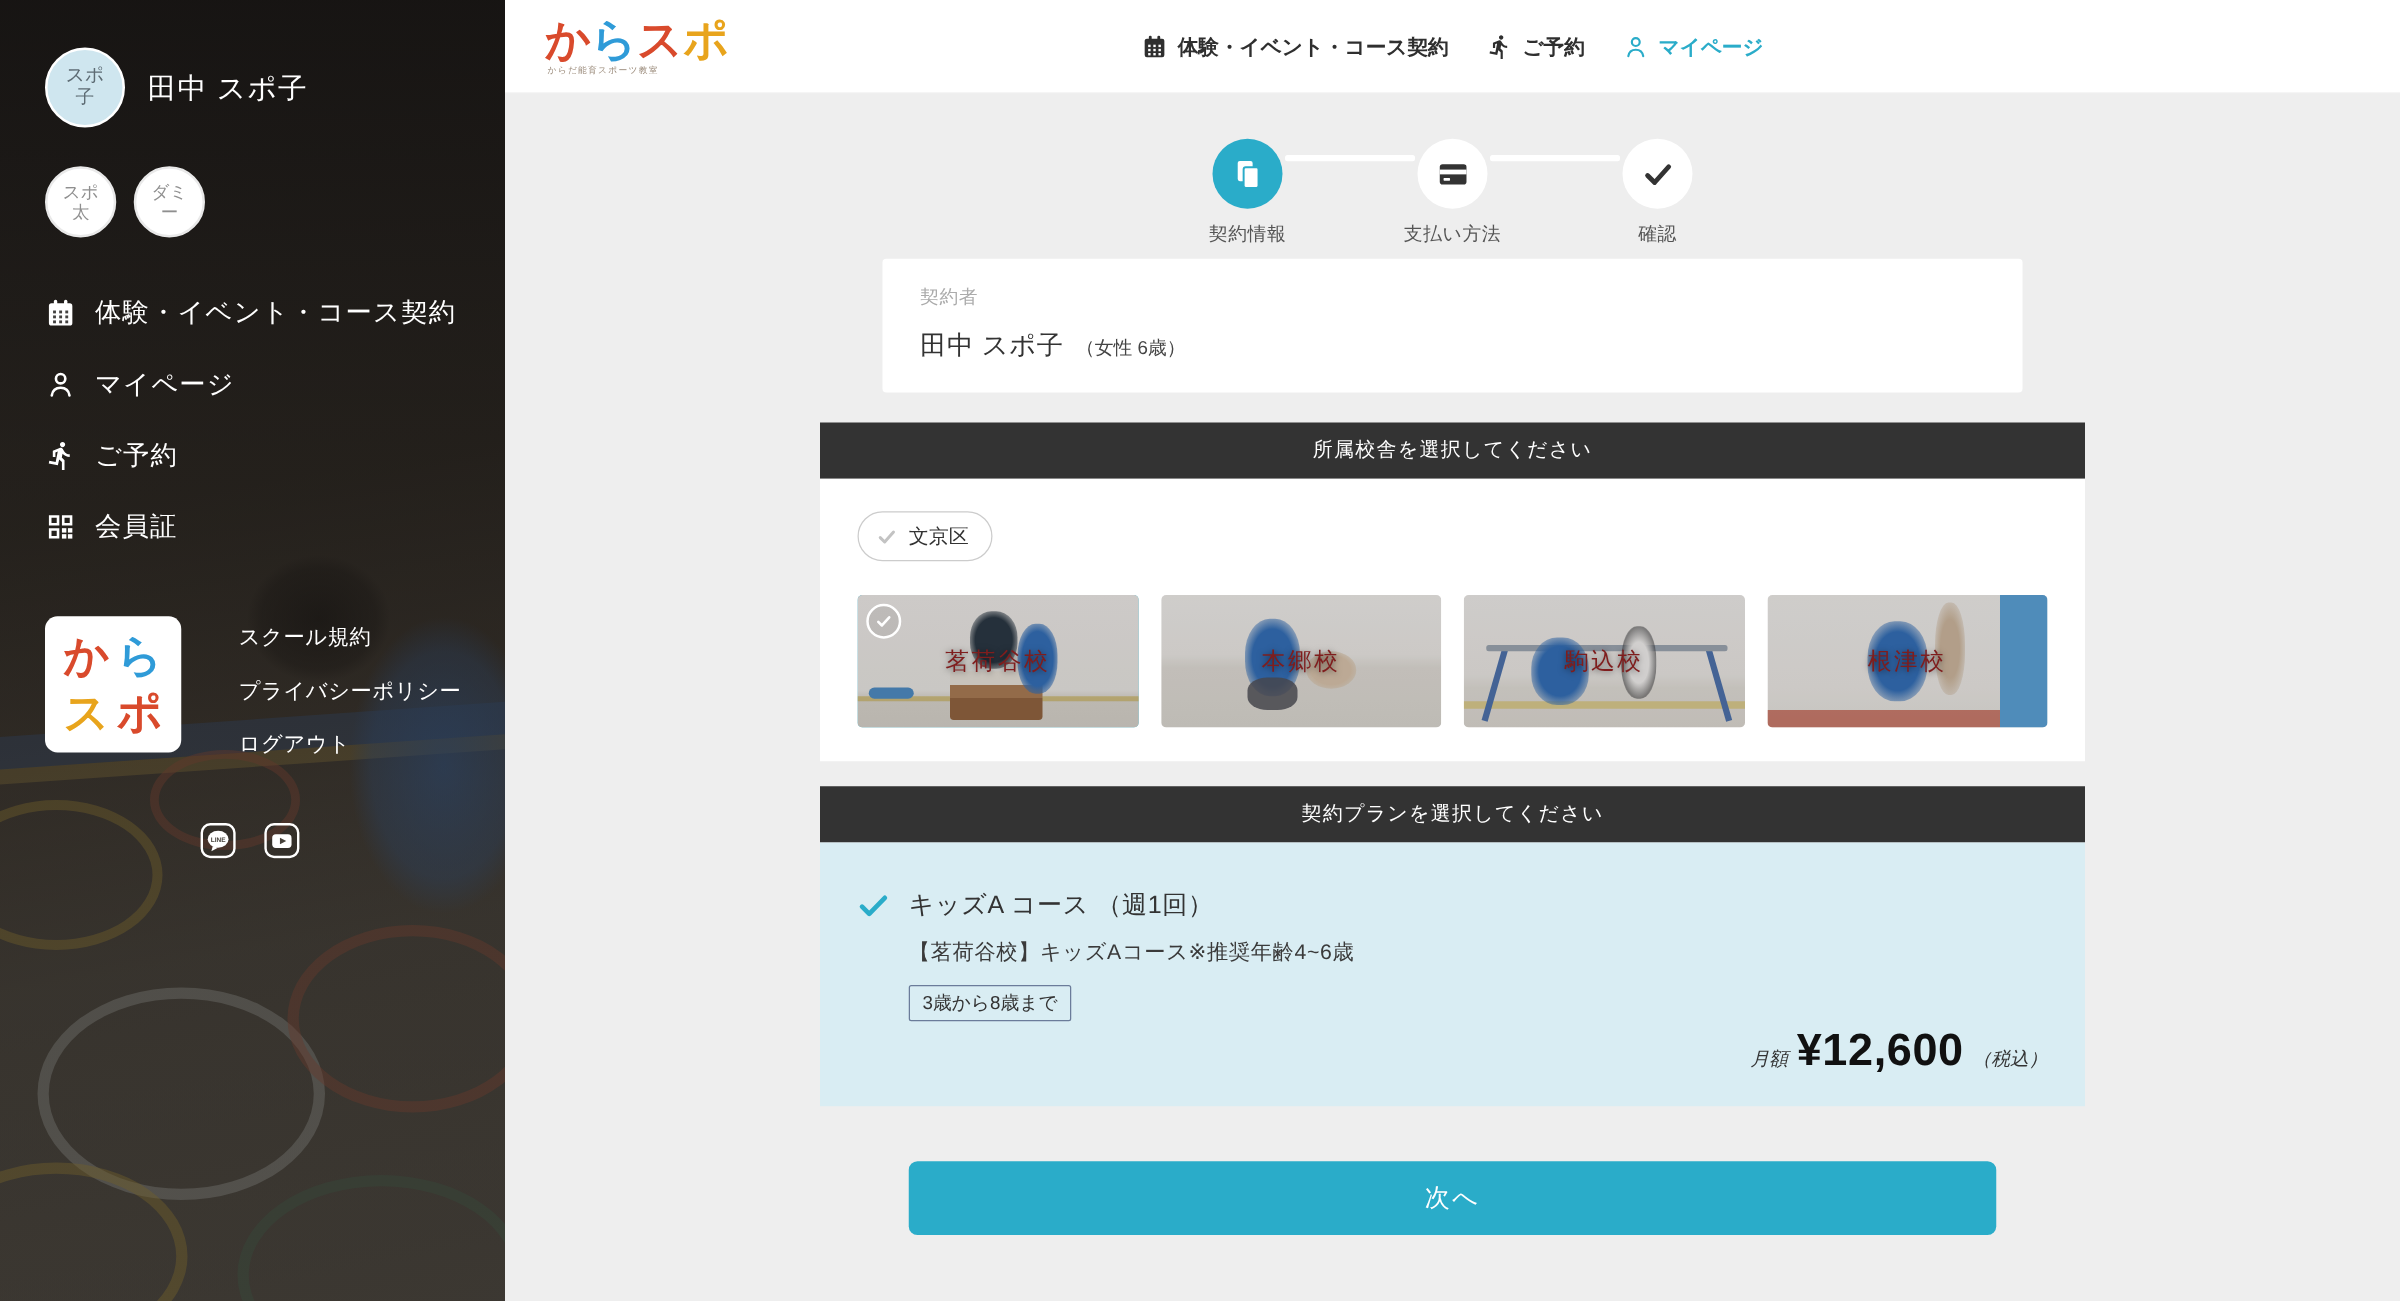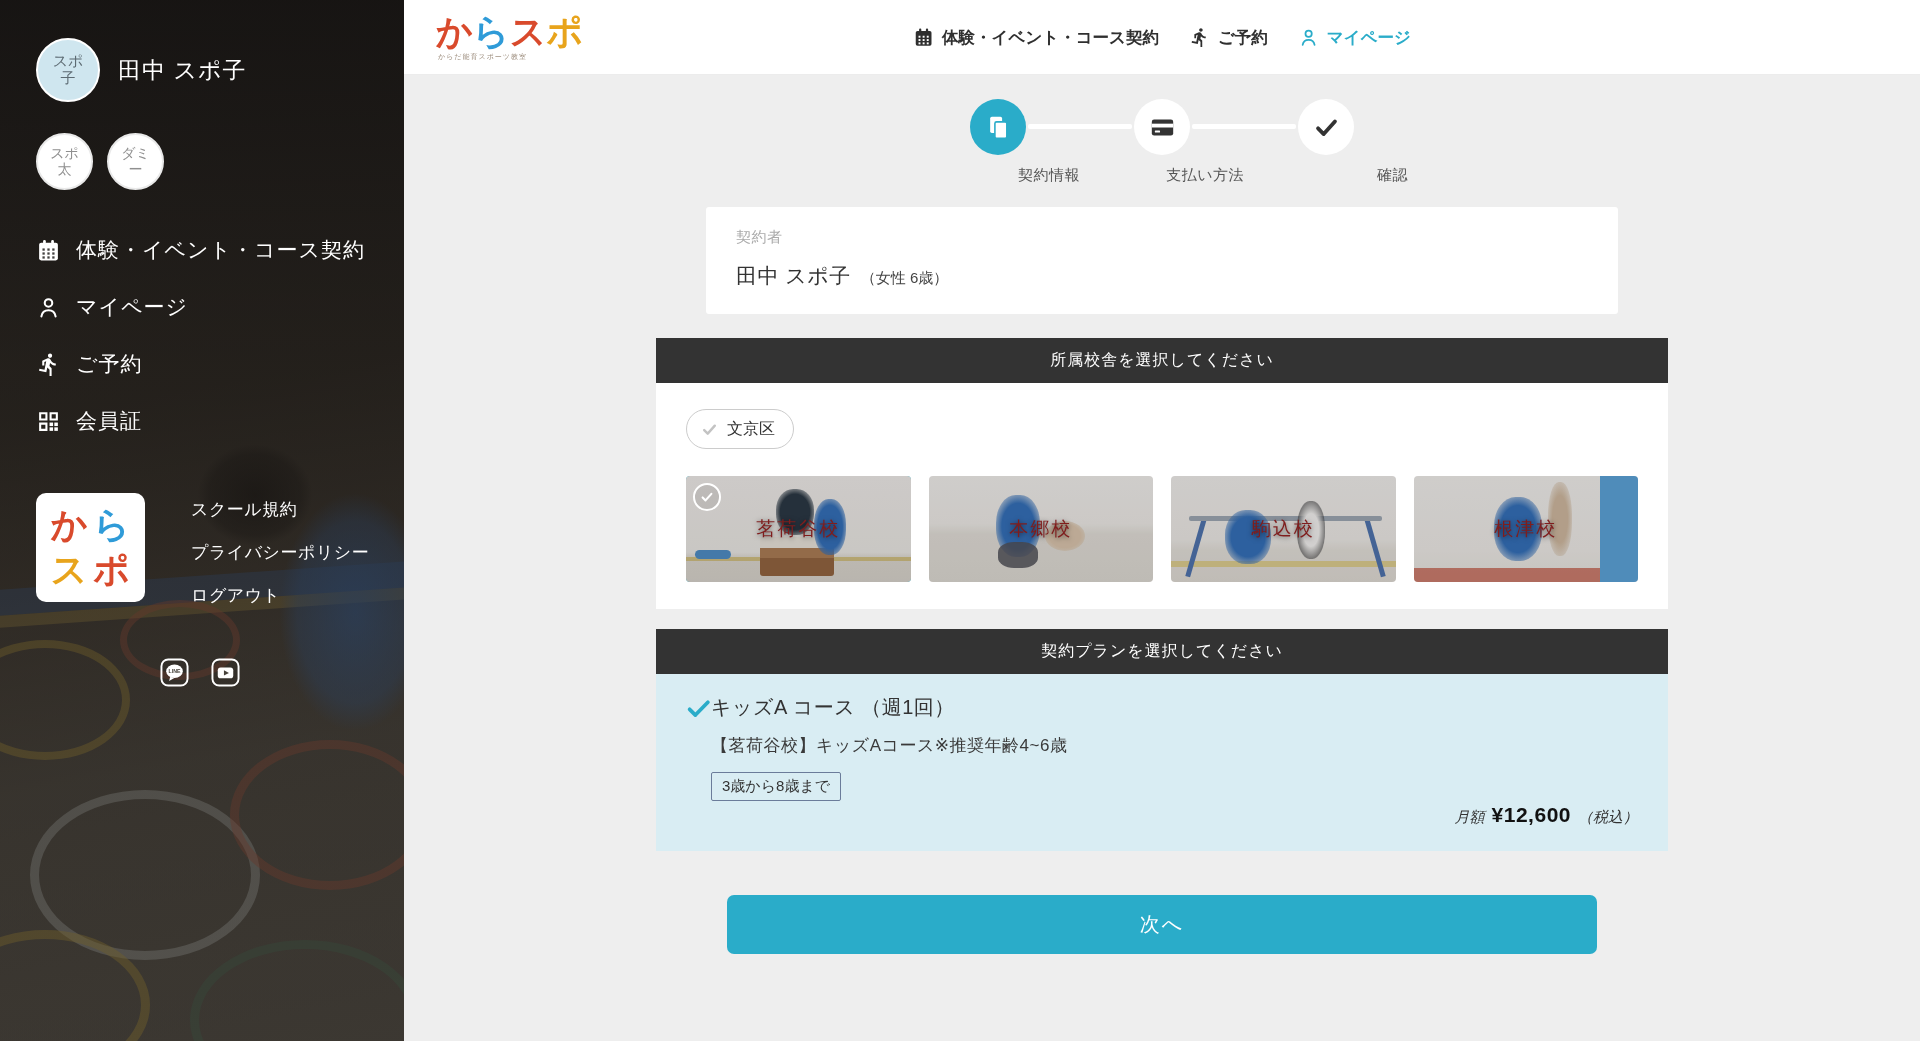--- a/index.html
+++ b/index.html
@@ -73,21 +73,21 @@
     display:flex; align-items:center; justify-content:center; cursor:pointer; padding:0; }
   .back-btn svg { width:22px; height:22px; }
   .page-title { position:absolute; left:0; right:0; text-align:center; font-size:21px; font-weight:600; color:#333; margin:0; letter-spacing:1px; }
 
   .content { flex:1; padding-top:24px; overflow:hidden; }
 
   
   .stepper { width:492px; margin:0 auto; position:relative; height:88px; }
   .connector { position:absolute; top:25px; height:5px; background:#fff; border-radius:2px; }
   .conn1 { left:112px; width:104px; } .conn2 { left:276px; width:104px; }
-  .step { position:absolute; top:0; width:164px; text-align:right; }
+  .step { position:absolute; top:12px; width:164px; text-align:center; }
   .s1{left:0;} .s2{left:164px;} .s3{left:328px;}
   .step-circle { width:56px; height:56px; border-radius:50%; margin:0 auto; background:#fff;
     display:flex; align-items:center; justify-content:center; position:relative; z-index:1; }
   .step.active .step-circle { background:#2aacc9; }
   .step-circle svg { width:27px; height:27px; }
   .step-label { margin-top:11px; font-size:15px; color:#555; letter-spacing:.5px; }
 
   
   .contractor-card { width:912px; margin:20px auto 0; background:#fff; border-radius:3px; padding:21px 30px 24px; }
   .field-label { font-size:15px; color:#ababab; letter-spacing:.5px; }
@@ -142,30 +142,30 @@
 
   
   .p4 { background:linear-gradient(180deg,#f0ede8 0%,#ece9e3 70%,#e6e2da 100%); }
   .p4 .bluemat { right:0; top:0; width:17%; height:100%; background:#58a0d4; }
   .p4 .redfloor { left:0; right:17%; bottom:0; height:13%; background:#c05540; opacity:.75; }
   .p4 .figb { left:36%; top:20%; width:48px; height:64px; border-radius:45%; background:radial-gradient(#2f6cb4 52%, rgba(47,108,180,.4) 75%, transparent 85%); }
   .p4 .kid { left:60%; top:6%; width:24px; height:74px; border-radius:45%; background:radial-gradient(#cdb69a 45%, rgba(205,182,154,.4) 72%, transparent 85%); }
 
   
   .plan-body { background:#d9edf3; padding:20px 30px 24px; }
-  .plan-row { display:flex; gap:0; }
+  .plan-row { display:flex; gap:16px;margin-top:16px; }
   .plan-check { flex:0 0 25px; margin-top:2px; }
   .plan-check svg { width:25px; height:25px; }
   .plan-name { font-size:20px; color:#333; letter-spacing:.5px; }
   .plan-desc { margin-top:13px; font-size:17px; color:#3a3a3a; letter-spacing:.5px; }
   .age-badge { display:inline-block; margin-top:15px; border:1px solid #6b7c9a; padding:4px 10px;
     font-size:15px; color:#333; border-radius:2px; }
   .price-row { display:flex; justify-content:flex-end; align-items:baseline; gap:7px; margin-top:2px; }
   .price-label,.price-note { font-size:15px; color:#333;font-style:italic; }
-  .price-value { font-size:21px; font-weight:700; color:#111; letter-spacing:.5px; }
+  .price-value { font-size:36px; font-weight:700; color:#111; letter-spacing:.5px; }
 
   .next-btn { display:block; width:870px; height:59px; margin:44px auto 0; background:#2aacc9; color:#fff;
     border:none; border-radius:7px; font-size:20px; letter-spacing:2px; cursor:pointer;
     font-family:"Liberation Sans","DejaVu Sans",sans-serif; }
 </style>
 </head>
 <body>
 
 <aside class="sidebar">
   <div class="ph ph-base"></div>

